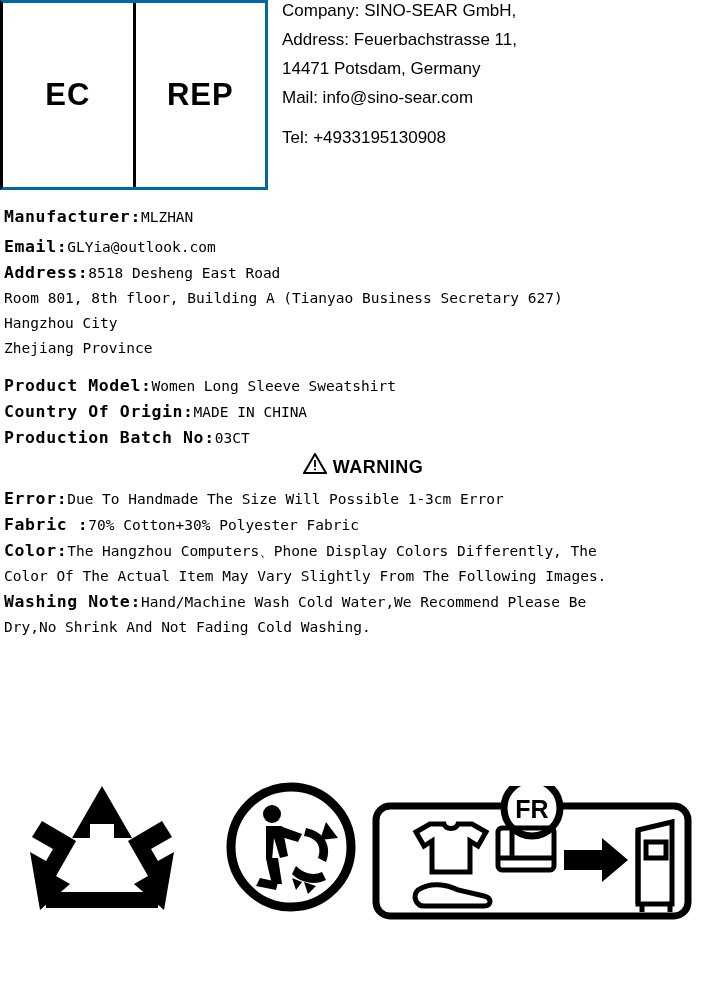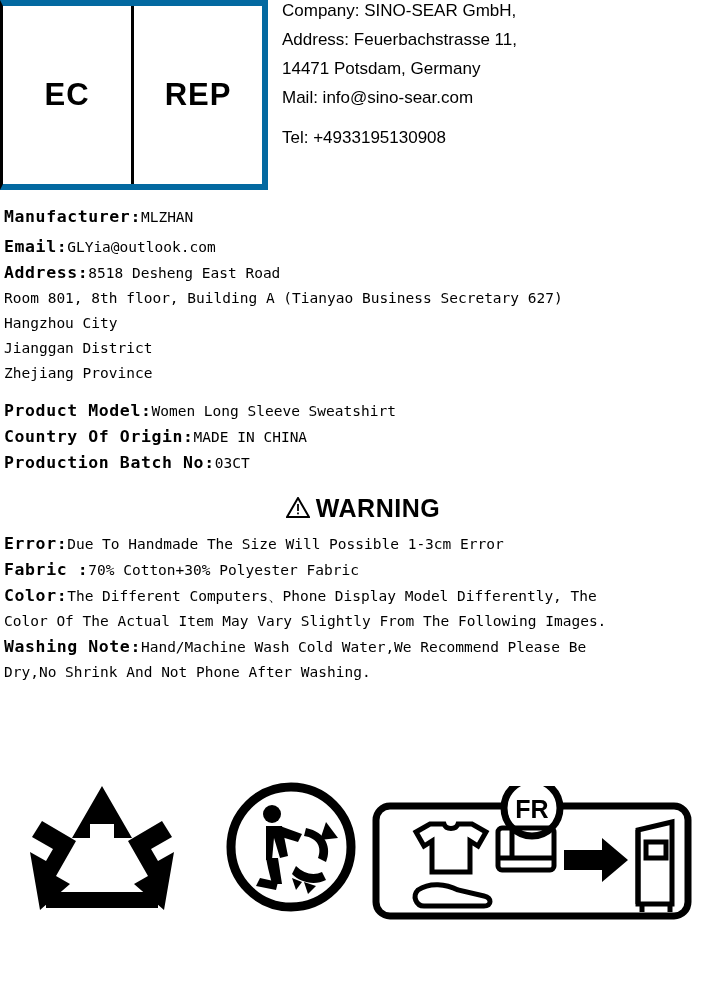--- a/index.html
+++ b/index.html
@@ -20,21 +20,21 @@
     height: 1001px;
   }
 
   
   .ec-header {
     display: flex;
     align-items: flex-start;
   }
   .ec-box {
     display: flex;
-    border: 6px solid #0369a1;
+    border: 3px solid #0369a1;
     border-left: 3px solid #000;
     width: 268px;
     height: 190px;
     box-sizing: border-box;
     margin-left: 0px;
   }
   .ec-cell {
     flex: 1;
     display: flex;
     align-items: center;
@@ -85,23 +85,23 @@
   }
   .small-gap {
     height: 4px;
   }
 
   
   .warning {
     text-align: center;
     font-family: "Liberation Sans", sans-serif;
     font-weight: bold;
-    font-size: 25px;
+    font-size: 18px;
     letter-spacing: 0.5px;
-    margin-top: 18px;
+    margin-top: 2px;
     margin-bottom: 6px;
     margin-left: 8px;
   }
   .warn-tri {
     display: inline-block;
     vertical-align: -2px;
     margin-right: 6px;
   }
 
   
@@ -168,21 +168,20 @@
     <div class="line">
       <span class="lbl">Email:</span><span class="val">GLYia@outlook.com</span>
     </div>
 
     <div class="line">
       <span class="lbl">Address:</span><span class="val">8518 Desheng East Road</span>
     </div>
 
     <div class="line val">Room 801, 8th floor, Building A (Tianyao Business Secretary 627)</div>
     <div class="line val">Hangzhou City</div>
-    <div class="line val">Jianggan District</div>
     <div class="line val">Zhejiang Province</div>
 
     <div class="gap"></div>
 
     <div class="line">
       <span class="lbl">Product Model:</span><span class="val">Women Long Sleeve Sweatshirt</span>
     </div>
 
     <div class="line">
       <span class="lbl">Country Of Origin:</span><span class="val">MADE IN CHINA</span>
@@ -207,28 +206,28 @@
 
     <div>
       <span class="lbl">Error:</span><span>Due To Handmade The Size Will Possible 1-3cm Error</span>
     </div>
 
     <div>
       <span class="lbl">Fabric :</span><span>70% Cotton+30% Polyester Fabric</span>
     </div>
 
     <div>
-      <span class="lbl">Color:</span><span>The Different Computers、Phone Display Model Differently, The</span>
+      <span class="lbl">Color:</span><span>The Hangzhou Computers、Phone Display Colors Differently, The</span>
     </div>
     <div>Color Of The Actual Item May Vary Slightly From The Following Images.</div>
 
     <div>
       <span class="lbl">Washing Note:</span><span>Hand/Machine Wash Cold Water,We Recommend Please Be</span>
     </div>
-    <div>Dry,No Shrink And Not Phone After Washing.</div>
+    <div>Dry,No Shrink And Not Fading Cold Washing.</div>
   </div>
 
   <div class="footer">
 
     <div class="recycle">
       <svg width="160" height="150" viewBox="0 0 160 150">
         <g fill="#000">
 
           <path d="M80 6 L110 58 L92 58 L92 44 L68 44 L68 58 L50 58 Z" transform="rotate(0 80 60)"></path>
 

